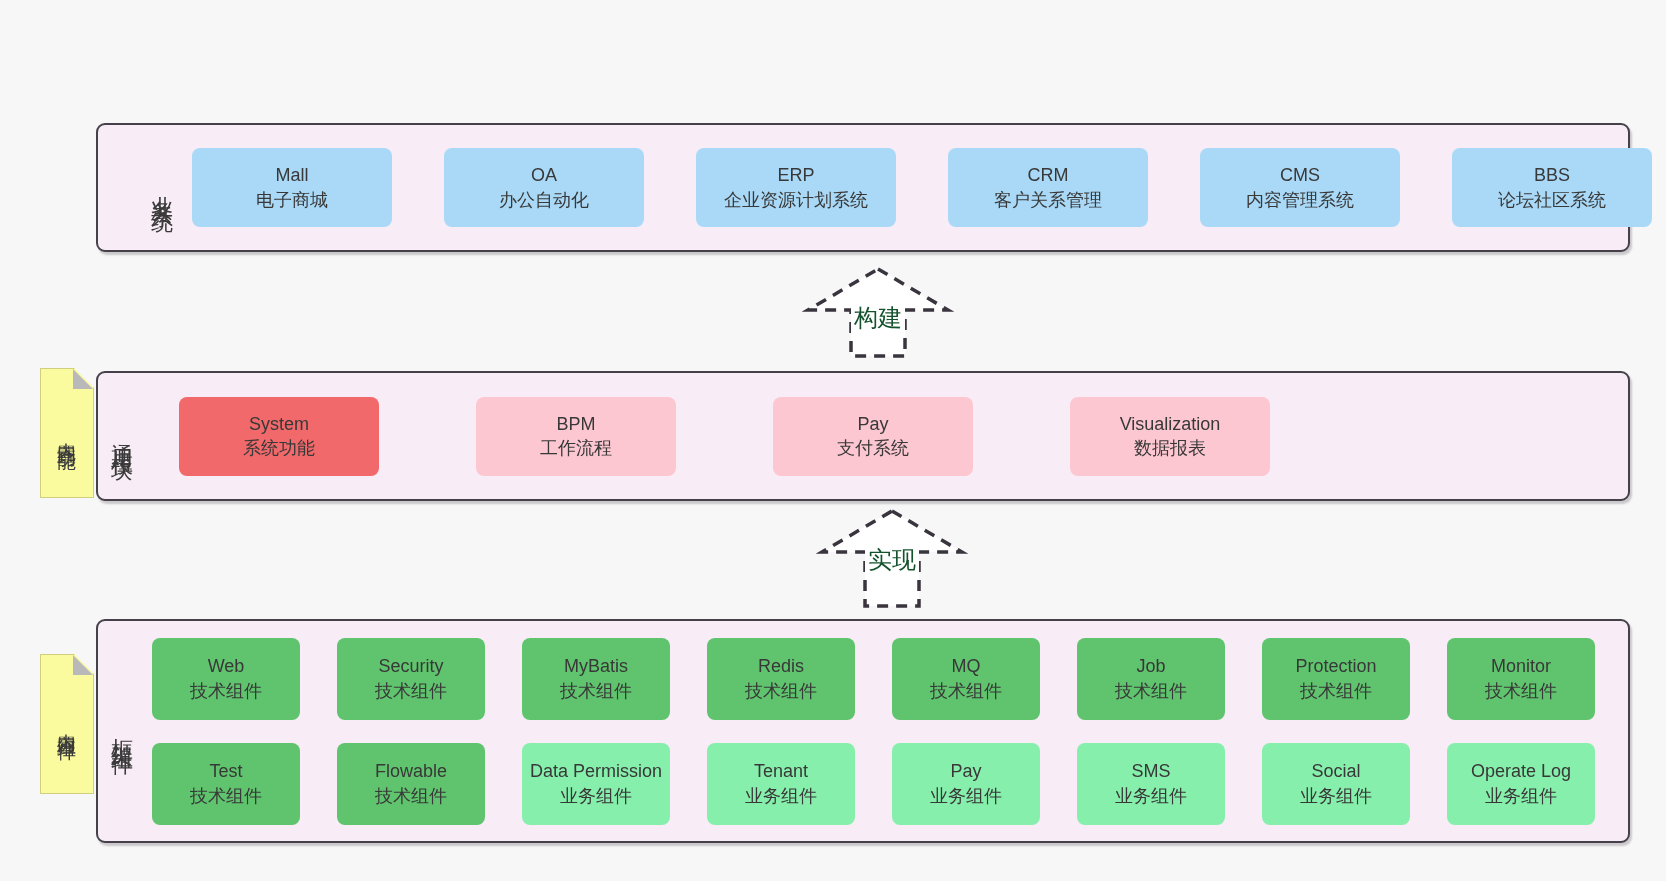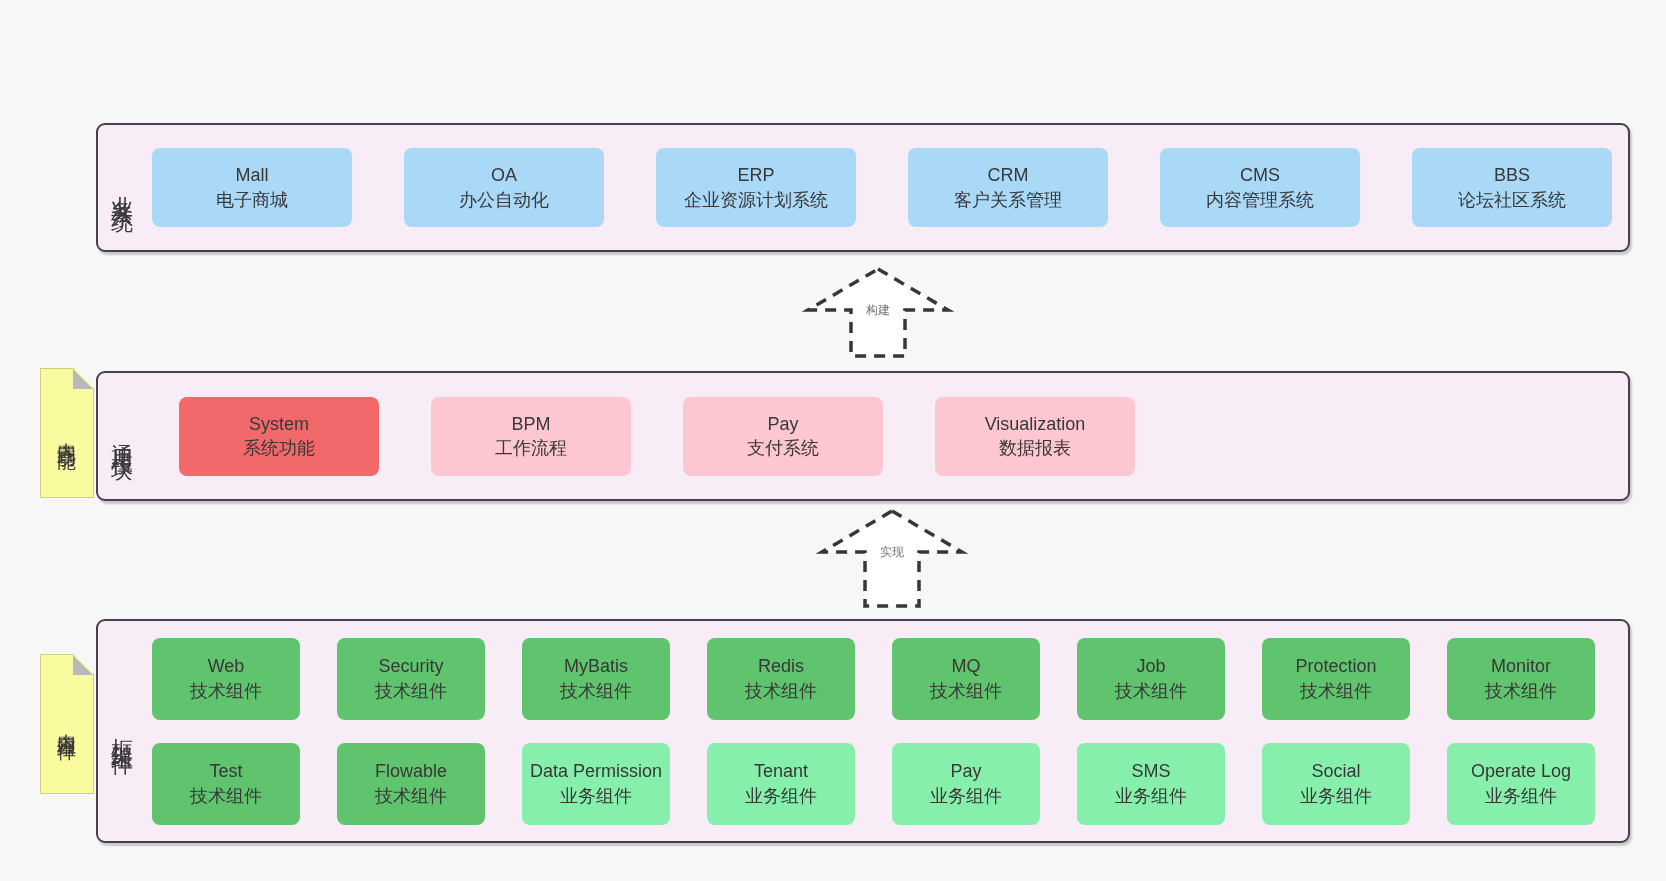--- a/index.html
+++ b/index.html
@@ -9,41 +9,41 @@
     font-family:"Liberation Sans", sans-serif;
     color:#3a3a3a;
   }
   
   .layer{
     position:absolute;left:96px;width:1534px;box-sizing:border-box;
     background:#f8edf7;border:2px solid #46404a;border-radius:9px;
     box-shadow:2px 3px 2px rgba(90,80,90,.28);
     display:flex;align-items:center;z-index:1;
   }
-  #layer-business{top:123px;height:129px;}
+  #layer-business{top:123px;height:129px;padding-left:40px;}
   #layer-modules{top:371px;height:130px;}
   #layer-components{top:619px;height:224px;}
   .layer-label{
     writing-mode:vertical-rl;text-orientation:upright;
     font-size:22px;letter-spacing:5px;line-height:1;
     margin:0 19px 0 13px;flex:0 0 auto;color:#3a3a3a;
   }
   
   .row-boxes{display:flex;gap:52px;}
   .grid-boxes{display:grid;grid-template-columns:repeat(8,148px);gap:23px 37px;}
   .box{
     border-radius:8px;display:flex;flex-direction:column;
     justify-content:center;align-items:center;text-align:center;
     color:#383838;font-size:18px;line-height:1.35;padding:4px 6px;box-sizing:border-box;
   }
   .row-boxes .box{width:200px;height:79px;}
   .grid-boxes .box{width:148px;height:82px;}
   .t-blue{background:#a9d9f7;}
   .t-red{background:#f1696b;margin-left:27px;}
-  .t-pink{background:#fcc7d1;}
+  .t-pink{background:#fcc7d1;margin-left:45px;}
   .t-green{background:#5fc46d;}
   .t-green-light{background:#86efac;}
   
   .note{
     position:absolute;left:40px;width:54px;box-sizing:border-box;
     background:#fafa9e;border:1px solid #cfcf7f;
     clip-path:polygon(0 0, calc(100% - 20px) 0, 100% 20px, 100% 100%, 0 100%);
     display:flex;align-items:center;justify-content:center;z-index:0;
   }
   #note-modules{top:368px;height:130px;}
@@ -56,21 +56,21 @@
     writing-mode:vertical-rl;text-orientation:upright;
     font-size:19px;letter-spacing:3px;line-height:1;color:#3a3a3a;
   }
   
   .arrow{position:absolute;z-index:1;}
   #arrow-build{left:802px;top:264px;width:152px;height:96px;}
   #arrow-implement{left:816px;top:506px;width:152px;height:104px;}
   .arrow svg{display:block;}
   .arrow-label{
     position:absolute;left:50%;transform:translateX(-50%);top:38px;
-    background:#ffffff;padding:0 3px;font-size:12px;white-space:nowrap;color:#737373;
+    background:#ffffff;padding:0 3px;font-size:24px;white-space:nowrap;color:#14532d;
   }
 </style>
 </head>
 <body>
 
 <div class="layer" id="layer-business">
   <div class="layer-label">业务系统</div>
   <div class="row-boxes">
       <div class="box t-blue">
     <div class="box-name">Mall</div>

